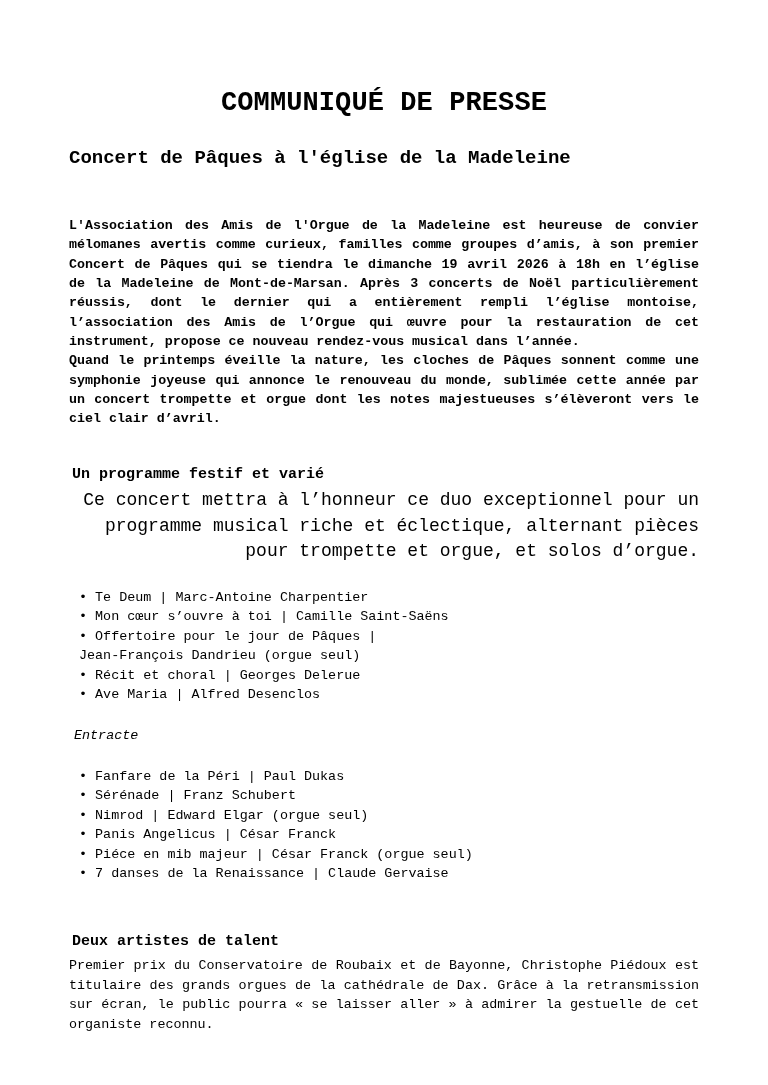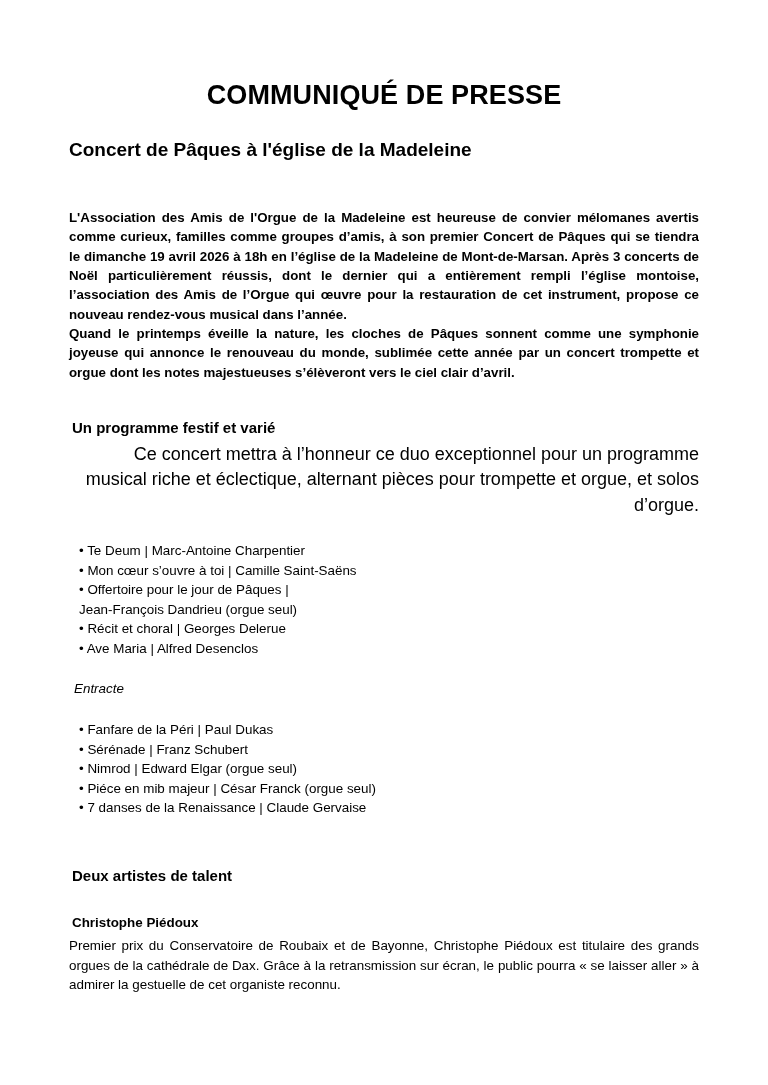--- a/index.html
+++ b/index.html
@@ -15,22 +15,23 @@
     margin: 0 auto;
     background: #ffffff;
     color: #000000;
     font-family: "Liberation Sans", sans-serif;
     overflow: hidden;
     box-sizing: border-box;
   }
   .content {
     position: absolute;
     left: 69px;
-    top: 4px;
+    top: 12px;
     width: 630px;
+    font-family: Liberation Mono, monospace;
   }
 
   
   .doc-title {
     font-size: 27px;
     font-weight: bold;
     text-align: center;
     letter-spacing: 0.1px;
     margin: 0;
     padding-top: 76px;
@@ -154,24 +155,24 @@
       <li>• Récit et choral | Georges Delerue</li>
       <li>• Ave Maria | Alfred Desenclos</li>
     </ul>
 
     <p class="entracte">Entracte</p>
 
     <ul class="program-list list-2">
       <li>• Fanfare de la Péri | Paul Dukas</li>
       <li>• Sérénade | Franz Schubert</li>
       <li>• Nimrod | Edward Elgar (orgue seul)</li>
+      <li>• Panis Angelicus | César Franck</li>
       <li>• Piéce en mib majeur | César Franck (orgue seul)</li>
       <li>• 7 danses de la Renaissance | Claude Gervaise</li>
     </ul>
 
     <h3 class="section-heading sec2-heading">Deux artistes de talent</h3>
 
-    <p class="artist-name">Christophe Piédoux</p>
 
     <p class="body-justified artist-bio">Premier prix du Conservatoire de Roubaix et de Bayonne, Christophe Piédoux est titulaire des grands orgues de la cathédrale de Dax. Grâce à la retransmission sur écran, le public pourra « se laisser aller » à admirer la gestuelle de cet organiste reconnu.</p>
 
   </div>
 </div>
 
 </body></html>

